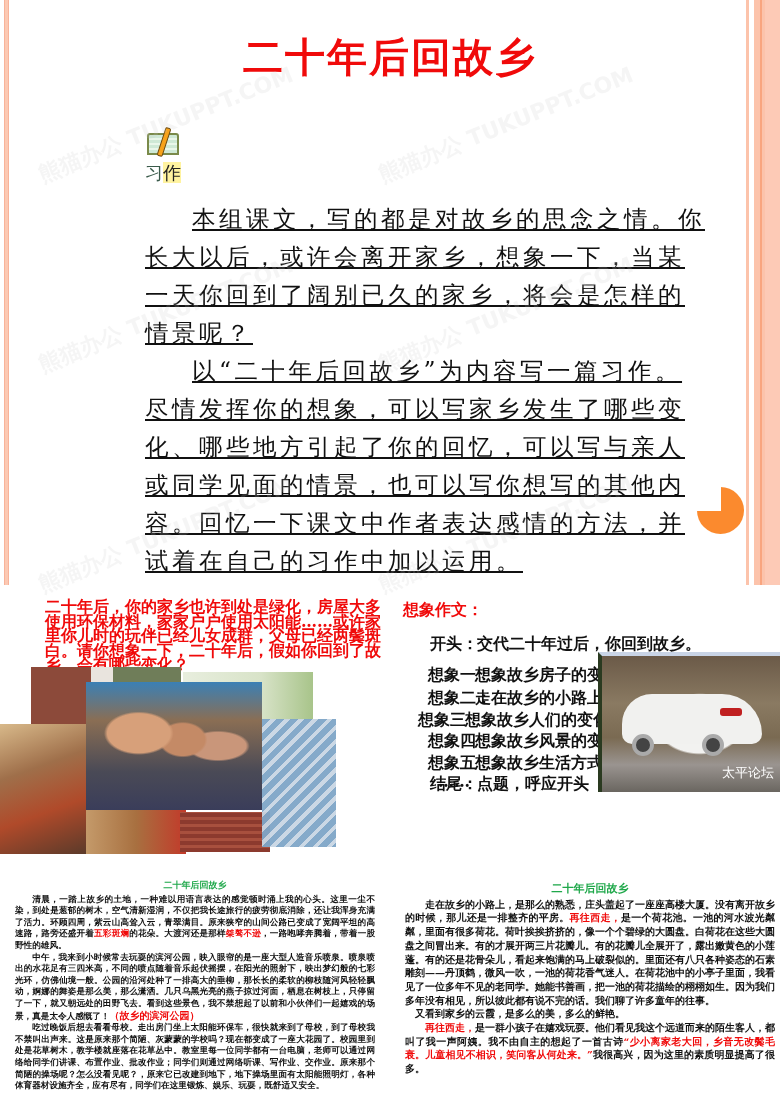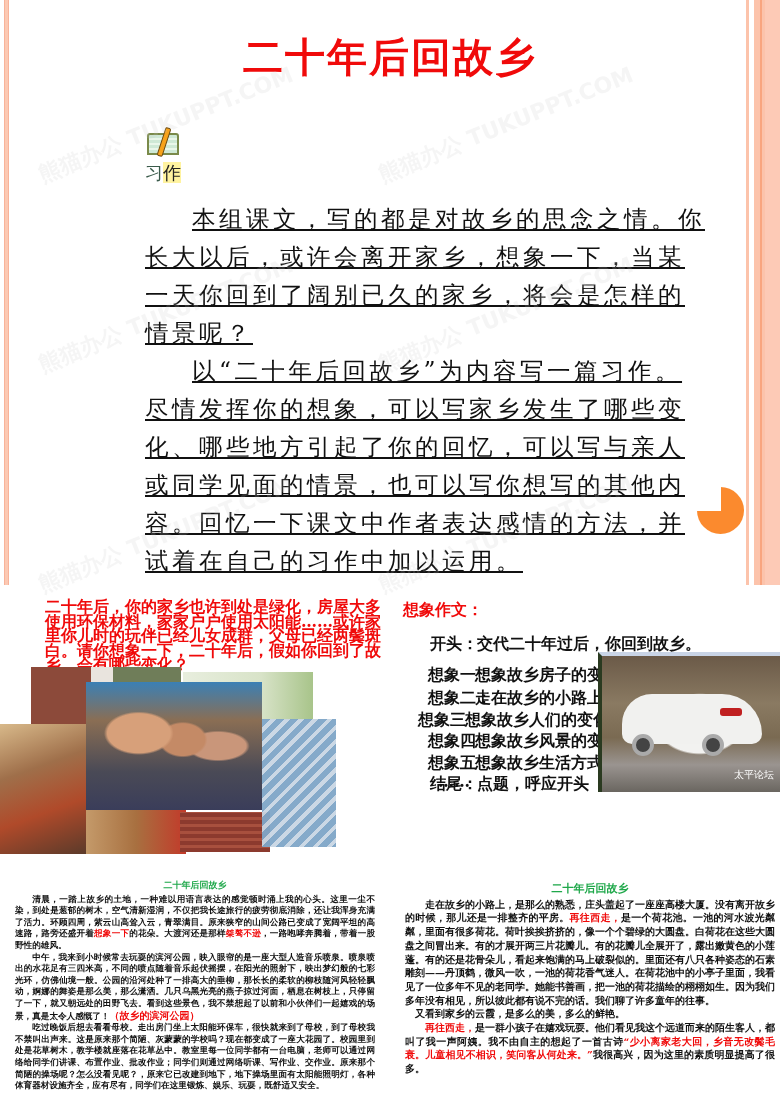--- a/index.html
+++ b/index.html
@@ -48,21 +48,21 @@
   .essay-heading { position: absolute; left: 13px; top: 10px; font-size: 16px; font-weight: bold; color: #f00a0a; }
   .outline { position: absolute; left: 0; top: 0; width: 220px; }
   .outline-row { position: absolute; font-size: 16px; white-space: nowrap; color: #111; font-weight: bold; }
   .outline-row .lbl { display: inline-block; width: 47px; }
   .car-photo { position: absolute; left: 208px; top: 62px; width: 182px; height: 140px; border-left: 4px solid #2a3a20; border-top: 4px solid #c9d4e6; background: radial-gradient(ellipse at 55% 50%, #f2f2f0 0 30%, transparent 32%), linear-gradient(180deg, #6b5a48 0%, #8a7a62 35%, #7a6a52 60%, #9a9490 80%, #6a6660 100%); }
   .car-photo .car-body { position: absolute; left: 20px; top: 38px; width: 140px; height: 50px; background: #f1f1ef; border-radius: 30px 40px 10px 10px; }
   .car-photo .wheel1, .car-photo .wheel2 { position: absolute; top: 78px; width: 22px; height: 22px; border-radius: 50%; background: #444; border: 4px solid #aaa; }
   .car-photo .wheel1 { left: 30px; }
   .car-photo .wheel2 { left: 100px; }
   .car-photo .taillight { position: absolute; left: 118px; top: 52px; width: 22px; height: 8px; background: #c02020; border-radius: 3px; }
-  .car-photo .watermark { position: absolute; right: 6px; bottom: 10px; font-size: 10px; color: #fff; }
+  .car-photo .watermark { position: absolute; right: 6px; bottom: 10px; font-size: 13px; color: #fff; }
 
   
   .essay-left { position: absolute; left: 15px; top: 880px; width: 360px; font-size: 8.6px; line-height: 11.6px; color: #111; font-weight: bold; }
   .essay-right { position: absolute; left: 405px; top: 882px; width: 370px; font-size: 10px; line-height: 13.7px; color: #111; font-weight: bold; }
   .essay-title { text-align: center; color: #1fa84a; font-weight: bold; }
   .essay-left .essay-title { font-size: 9px; margin-bottom: 2px; }
   .essay-right .essay-title { font-size: 11px; margin-bottom: 2px; }
   .para { text-indent: 2em; text-align: justify; }
   .red { color: #f00a0a; }
   .caption-red { color: #f00a0a; font-size: 10px; }
@@ -153,21 +153,21 @@
     <div class="car-body"></div>
     <div class="taillight"></div>
     <div class="wheel1"></div>
     <div class="wheel2"></div>
     <div class="watermark">太平论坛</div>
   </div>
 </section>
 
 <article class="essay-left">
   <div class="essay-title">二十年后回故乡</div>
-  <p class="para"><span>清晨，一踏上故乡的土地，一种难以用语言表达的感觉顿时涌上我的心头。这里一尘不染，到处是葱郁的树木，空气清新湿润，不仅把我长途旅行的疲劳彻底消除，还让我浑身充满了活力。环顾四周，紫云山高耸入云，青翠满目。原来狭窄的山间公路已变成了宽阔平坦的高速路，路旁还盛开着</span><span class="red">想象一下</span><span>的花朵。大渡河还是那样</span><span class="red">桀骜不逊</span><span>，一路咆哮奔腾着，带着一股野性的雄风。</span></p>
+  <p class="para"><span>清晨，一踏上故乡的土地，一种难以用语言表达的感觉顿时涌上我的心头。这里一尘不染，到处是葱郁的树木，空气清新湿润，不仅把我长途旅行的疲劳彻底消除，还让我浑身充满了活力。环顾四周，紫云山高耸入云，青翠满目。原来狭窄的山间公路已变成了宽阔平坦的高速路，路旁还盛开着</span><span class="red">五彩斑斓</span><span>的花朵。大渡河还是那样</span><span class="red">桀骜不逊</span><span>，一路咆哮奔腾着，带着一股野性的雄风。</span></p>
   <p class="para"><span>中午，我来到小时候常去玩耍的滨河公园，映入眼帘的是一座大型人造音乐喷泉。喷泉喷出的水花足有三四米高，不同的喷点随着音乐起伏摇摆，在阳光的照射下，映出梦幻般的七彩光环，仿佛仙境一般。公园的沿河处种了一排高大的垂柳，那长长的柔软的柳枝随河风轻轻飘动，婀娜的舞姿是那么美，那么潇洒。几只乌黑光亮的燕子掠过河面，栖息在树枝上，只停留了一下，就又朝远处的田野飞去。看到这些景色，我不禁想起了以前和小伙伴们一起嬉戏的场景，真是太令人感慨了！</span><span class="caption-red">（故乡的滨河公园）</span></p>
   <p class="para">吃过晚饭后想去看看母校。走出房门坐上太阳能环保车，很快就来到了母校，到了母校我不禁叫出声来。这是原来那个简陋、灰蒙蒙的学校吗？现在都变成了一座大花园了。校园里到处是花草树木，教学楼就座落在花草丛中。教室里每一位同学都有一台电脑，老师可以通过网络给同学们讲课、布置作业、批改作业；同学们则通过网络听课、写作业、交作业。原来那个简陋的操场呢？怎么没看见呢？，原来它已改建到地下，地下操场里面有太阳能照明灯，各种体育器材设施齐全，应有尽有，同学们在这里锻炼、娱乐、玩耍，既舒适又安全。</p>
 
 </article>
 
 <article class="essay-right">
   <div class="essay-title">二十年后回故乡</div>
   <p class="para"><span>走在故乡的小路上，是那么的熟悉，庄头盖起了一座座高楼大厦。没有离开故乡的时候，那儿还是一排整齐的平房。</span><span class="red">再往西走，</span><span>是一个荷花池。一池的河水波光粼粼，里面有很多荷花。荷叶挨挨挤挤的，像一个个碧绿的大圆盘。白荷花在这些大圆盘之间冒出来。有的才展开两三片花瓣儿。有的花瓣儿全展开了，露出嫩黄色的小莲蓬。有的还是花骨朵儿，看起来饱满的马上破裂似的。里面还有八只各种姿态的石素雕刻——丹顶鹤，微风一吹，一池的荷花香气迷人。在荷花池中的小亭子里面，我看见了一位多年不见的老同学。她能书善画，把一池的荷花描绘的栩栩如生。因为我们多年没有相见，所以彼此都有说不完的话。我们聊了许多童年的往事。</span></p>
   <p class="para" style="text-indent:1em;">又看到家乡的云霞，是多么的美，多么的鲜艳。</p>
   <p class="para"><span class="red">再往西走，</span><span>是一群小孩子在嬉戏玩耍。他们看见我这个远道而来的陌生客人，都叫了我一声阿姨。我不由自主的想起了一首古诗</span><span class="red">“少小离家老大回，乡音无改鬓毛衰。儿童相见不相识，笑问客从何处来。”</span><span>我很高兴，因为这里的素质明显提高了很多。</span></p>

